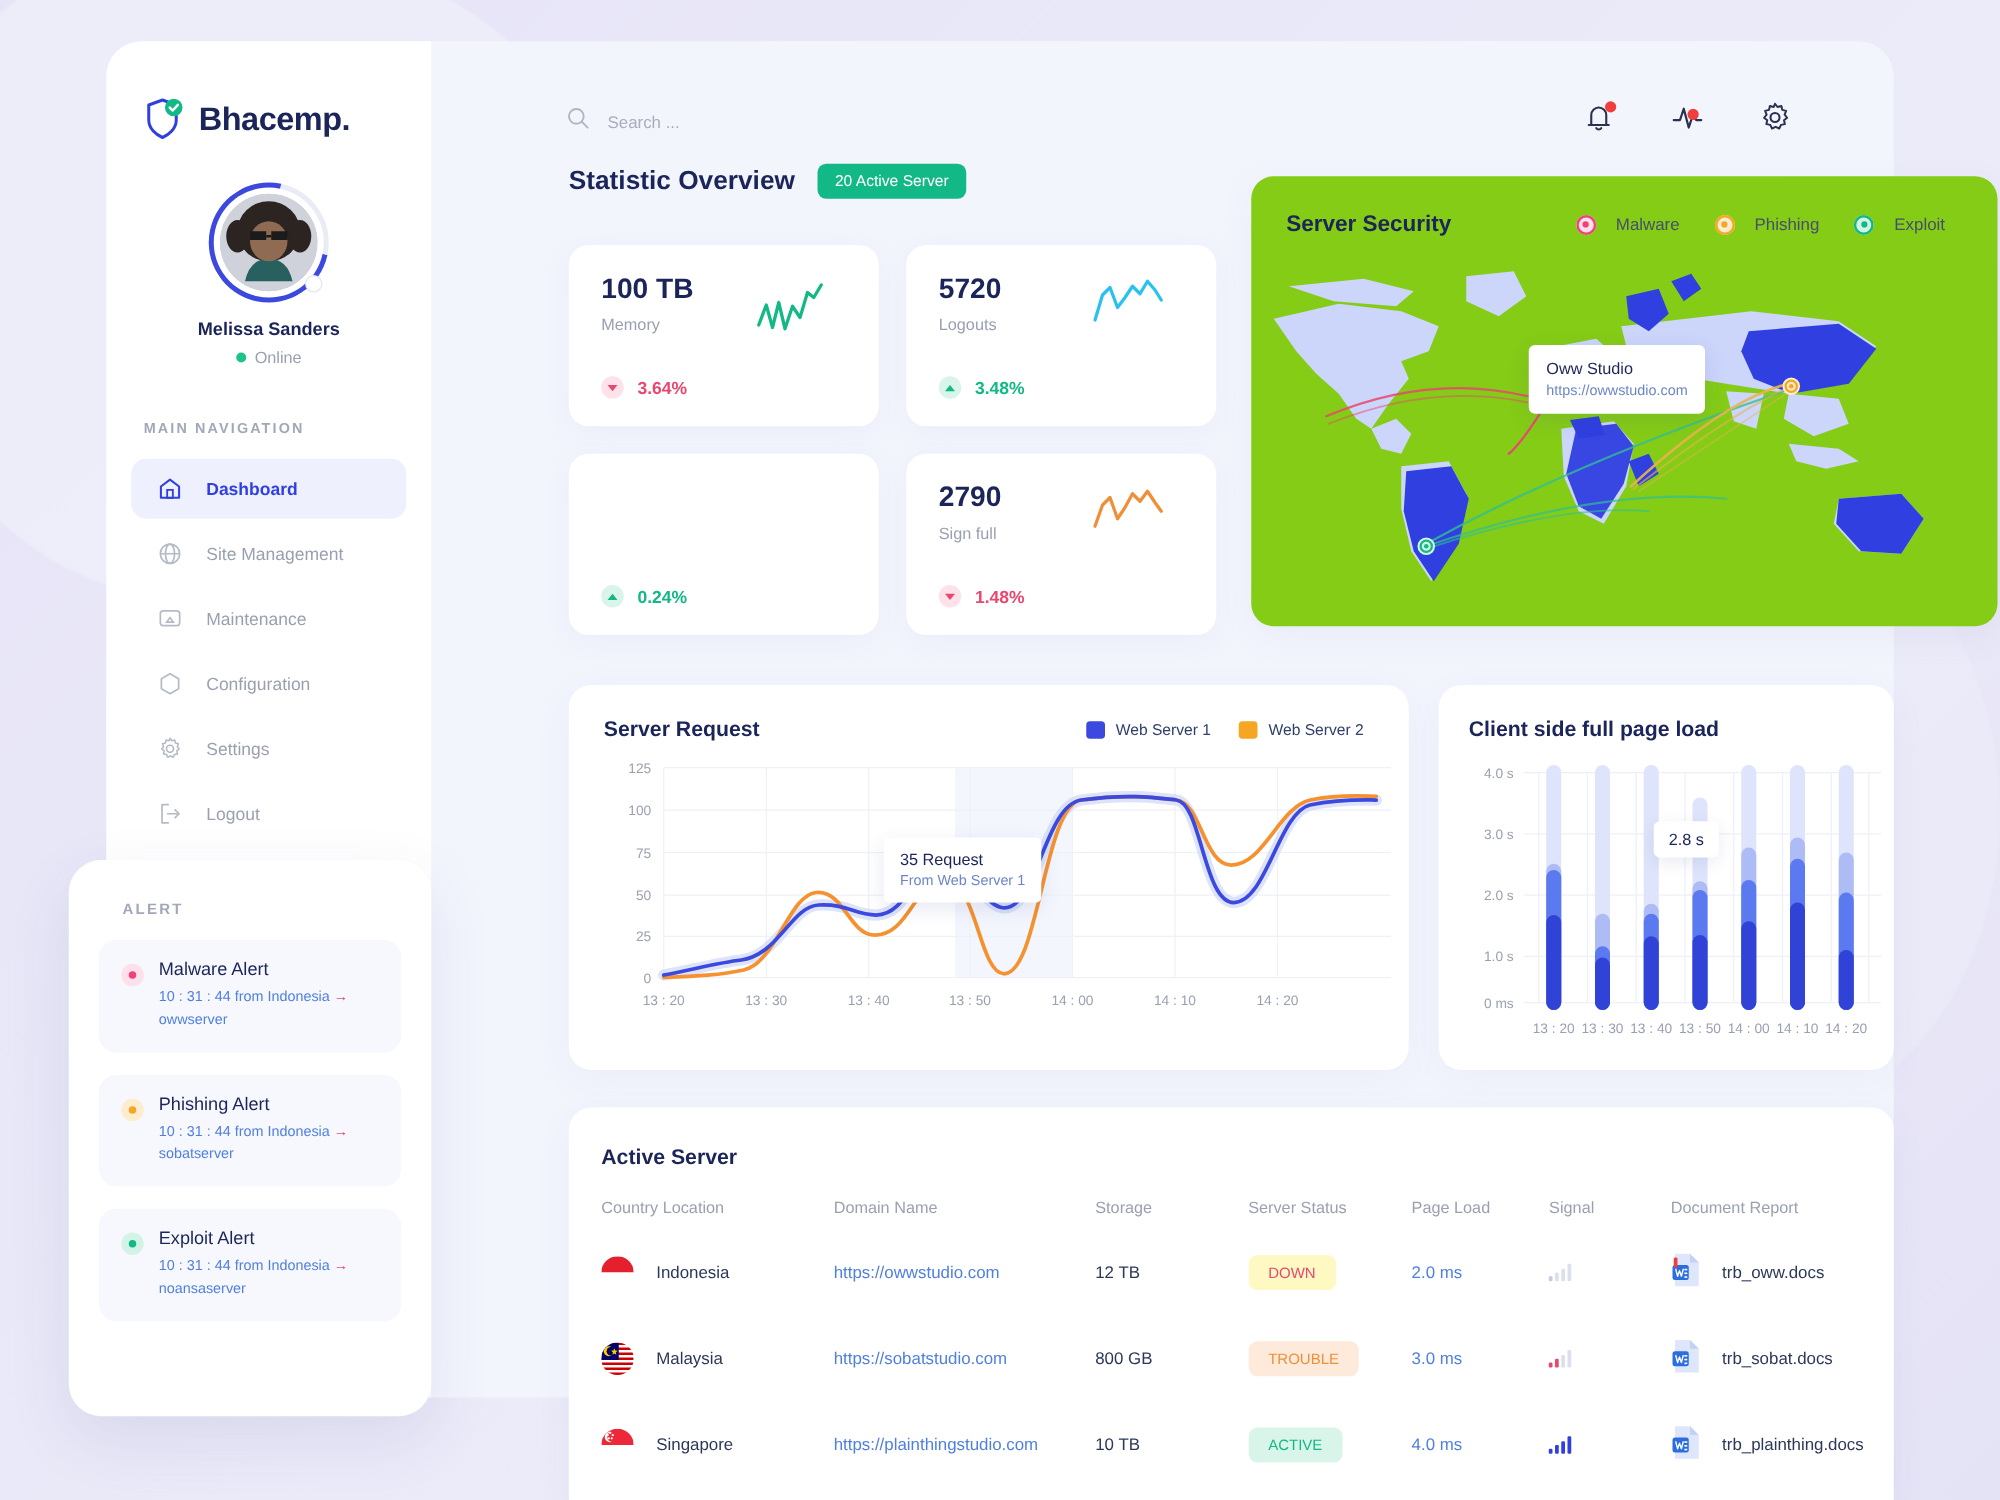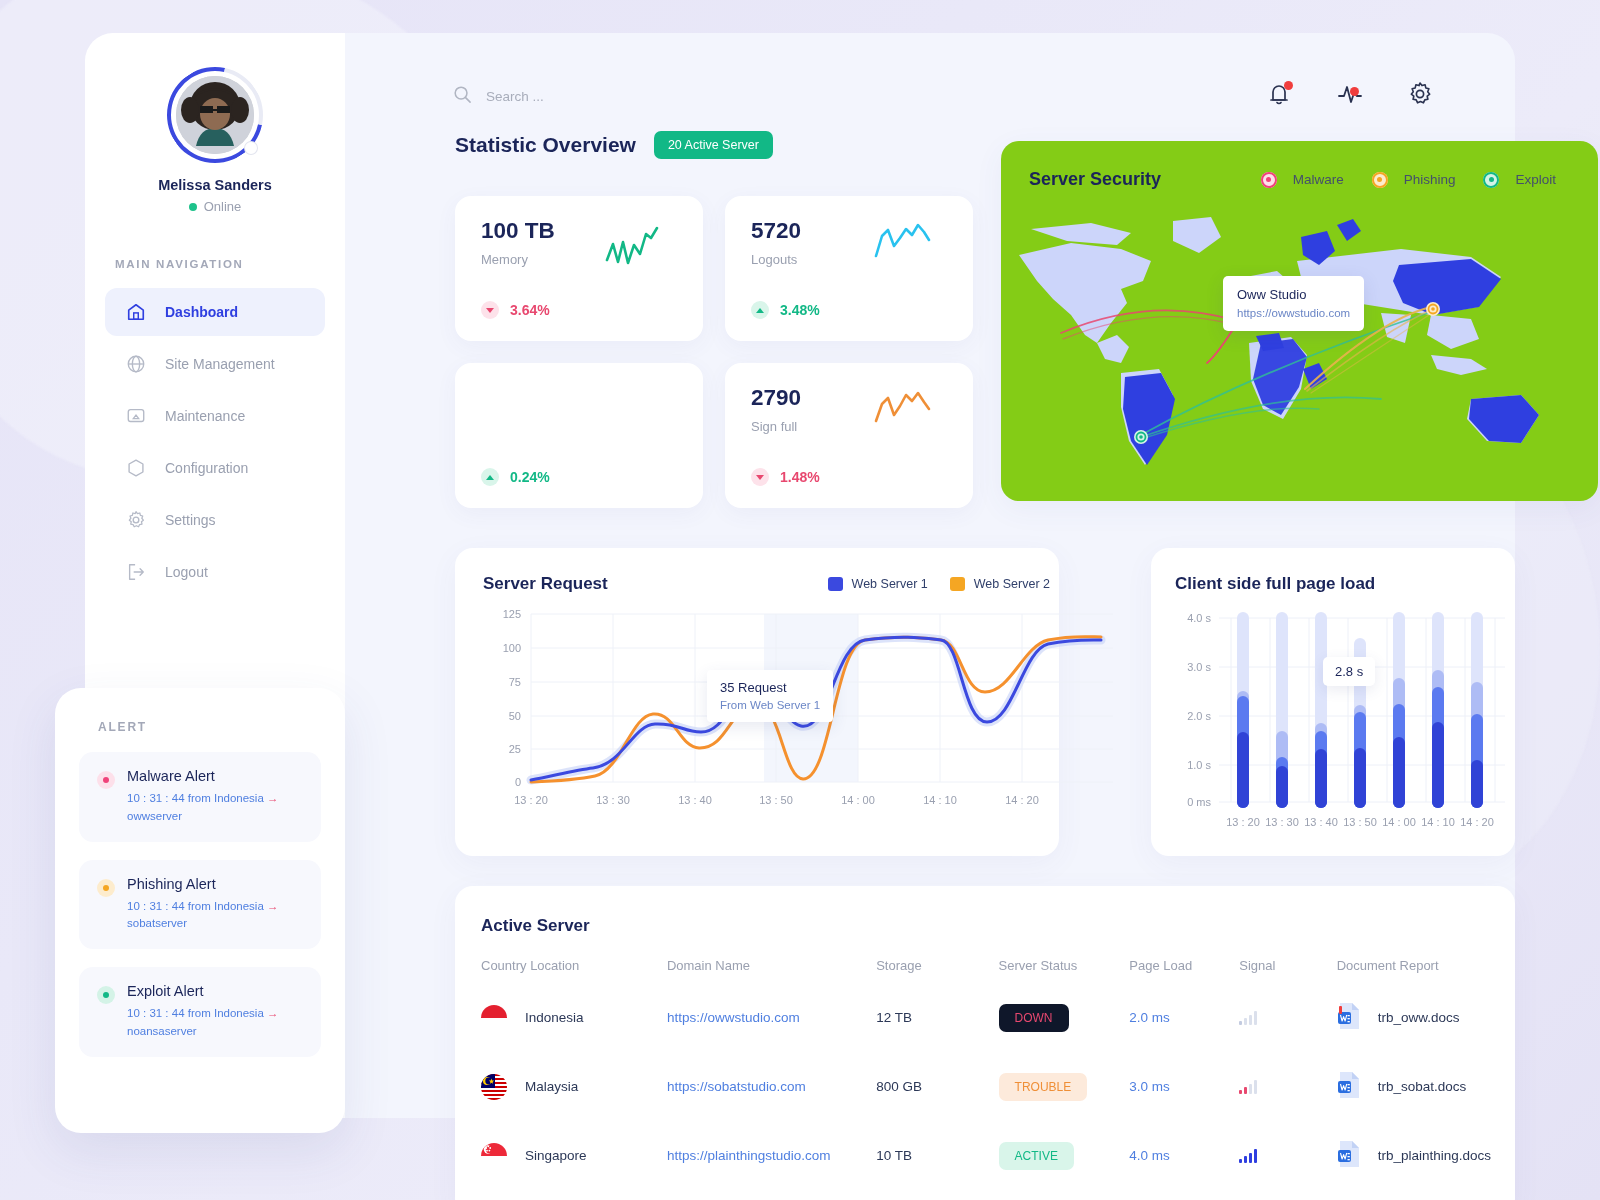--- a/index.html
+++ b/index.html
@@ -172,21 +172,21 @@
     box-shadow: 0 5px 18px rgba(60,70,140,0.13); z-index: 4;
   }
   .map-tip .t1 { font-size: 13px; color: #1b2559; }
   .map-tip .t2 { font-size: 11.5px; color: #6b86c6; margin-top: 5px; }
 
   
   .chart-card {
     position: absolute; background: #fff; border-radius: 18px;
     box-shadow: 0 8px 30px rgba(70,80,150,0.05);
   }
-  #server-request-card { left: 112px; top: 417px; width: 604px; height: 308px; padding: 26px 9px 0 28px; }
+  #server-request-card { left: 112px; top: 417px; width: 672px; height: 308px; padding: 26px 36px 0 28px; }
   #page-load-card { left: 808px; top: 417px; width: 364px; height: 308px; padding: 26px 22px 0 24px; }
   .card-head { display: flex; align-items: center; justify-content: space-between; }
   .card-title { font-size: 17px; font-weight: bold; color: #1b2559; }
   .chart-legend { display: flex; gap: 22px; align-items: center; }
   .cl { display: flex; align-items: center; gap: 9px; font-size: 12.5px; color: #31406b; }
   .cl-sw { width: 15px; height: 14px; border-radius: 3px; }
   .tickx { font-size: 11px; fill: #9aa0b0; }
   .ticky { font-size: 11px; fill: #9aa0b0; }
   .sr-tip {
     position: absolute; left: 252px; top: 122px;
@@ -210,40 +210,50 @@
     padding: 30px 0 0 26px; overflow: hidden;
   }
   .tbl-title { font-size: 17px; font-weight: bold; color: #1b2559; }
   table { width: 1010px; border-collapse: collapse; margin-top: 22px; }
   th { font-size: 13px; color: #9aa0b0; font-weight: normal; text-align: left; padding-bottom: 10px; }
   td { font-size: 13.5px; color: #2c3857; padding: 18px 0; vertical-align: middle; }
   .flagcell { display: flex; align-items: center; gap: 18px; }
   .flag { width: 26px; height: 26px; border-radius: 50%; overflow: hidden; flex: none; }
   .domain { color: #4f7fe0; }
   .badge-status { display: inline-block; padding: 7px 16px; border-radius: 7px; font-size: 12px; font-weight: 500; }
-  .st-down { background: #0f172a; color: #e8486f; }
+  .st-down { background: #fef9c3; color: #e8486f; }
   .st-trouble { background: #fdeadb; color: #ef8f37; }
   .st-active { background: #d9f5ea; color: #12b886; }
   .pageload { color: #4f7fe0; margin-left: 16px; }
   .doccell { display: flex; align-items: center; gap: 16px; }
   .sigbars { display: flex; align-items: flex-end; gap: 2px; height: 14px; position: relative; }
   .sigbars span { width: 3px; border-radius: 1px; display: block; }
   .sig-alert { position: absolute; right: -5px; top: -5px; width: 8px; height: 8px; border-radius: 50%; background: #f03d3d; }
 </style>
 </head>
 <body>
 
 <div class="bg-blob blob-a"></div>
 <div class="bg-blob blob-b"></div>
 
 <div id="app">
 
   <div class="content-surface"></div>
 
   <aside class="sidebar">
+    <div class="brand">
+      <span class="brand-shield">
+        <svg width="32" height="34" viewBox="0 0 32 34">
+          <path d="M4 6 L15 2 L26 6 V18 C26 25 20 30 15 32 C10 30 4 25 4 18 Z" fill="none" stroke="#2f3fe0" stroke-width="2.4" stroke-linejoin="round"></path>
+          <circle cx="24" cy="8" r="7" fill="#12b886"></circle>
+          <path d="M20.8 8.1 L23.2 10.4 L27.3 5.9" fill="none" stroke="#fff" stroke-width="2" stroke-linecap="round" stroke-linejoin="round"></path>
+        </svg>
+      </span>
+      <span class="brand-name">Bhacemp.</span>
+    </div>
 
     <div class="avatar-wrap">
       <div class="avatar-ring"></div>
       <div class="avatar-img">
         <svg width="78" height="78" viewBox="0 0 78 78">
           <rect width="78" height="78" fill="#cfd2da"></rect>
           <ellipse cx="39" cy="30" rx="25" ry="24" fill="#2b2420"></ellipse>
           <ellipse cx="14" cy="34" rx="9" ry="13" fill="#2b2420"></ellipse>
           <ellipse cx="64" cy="34" rx="9" ry="13" fill="#2b2420"></ellipse>
           <path d="M20 70 Q24 52 39 52 Q54 52 58 70 Z" fill="#27605e"></path>

